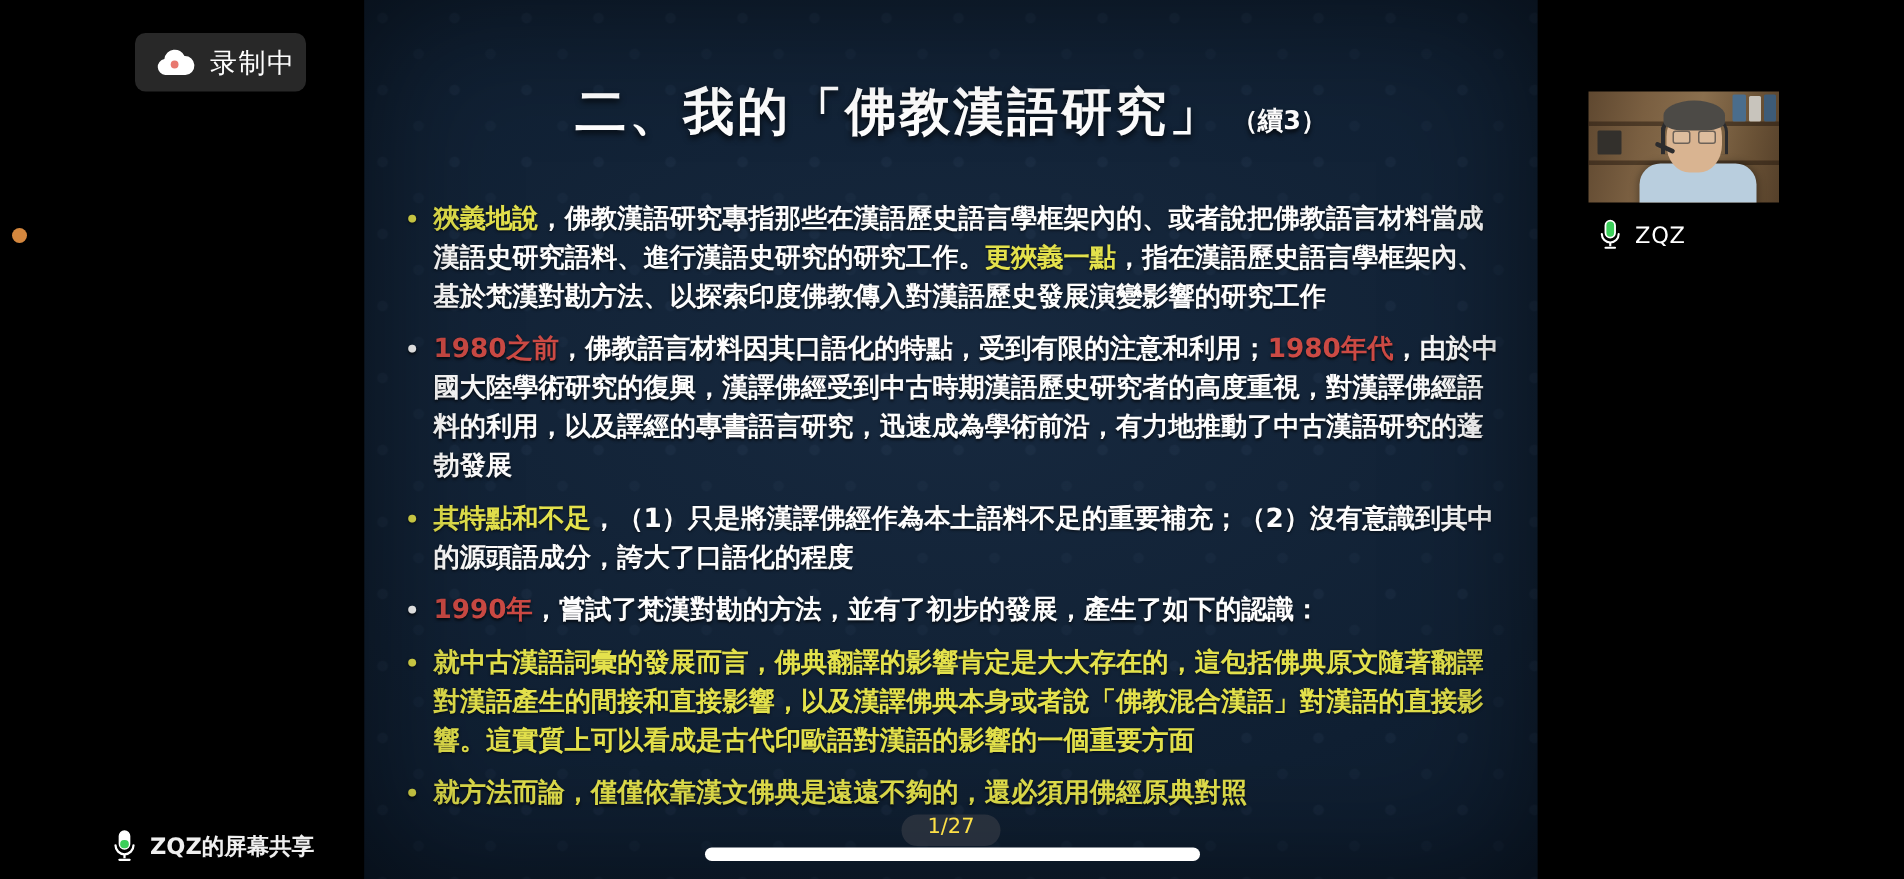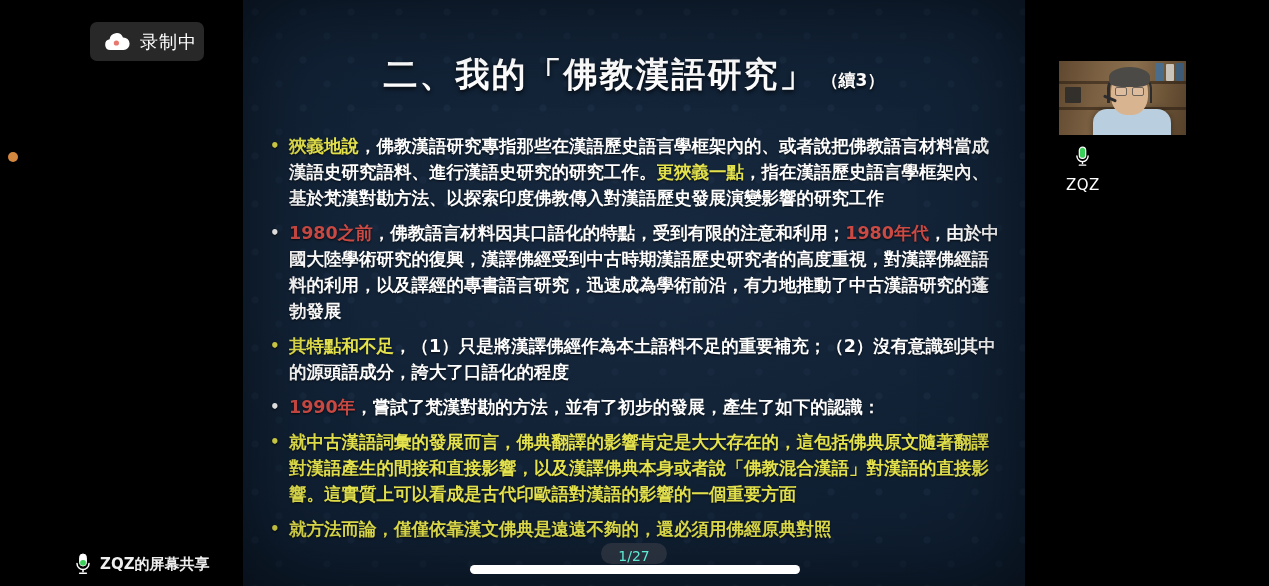--- a/index.html
+++ b/index.html
@@ -39,22 +39,22 @@
   .bullets li { position:relative; padding-left:21px; margin-bottom:9px;
     font-size:17.5px; line-height:26px; font-weight:bold;
     text-shadow:0 1px 2px rgba(0,0,0,.7); }
   .bullets .marker { position:absolute; left:2px; top:0; font-size:15px; }
   .c-white { color:#fdfdfd; }
   .c-yellow { color:#e3e14c; }
   .c-red { color:#cc4a44; }
 
   
   .page-pill { position:absolute; left:601px; top:543px; width:66px; height:21px;
-    background:rgba(45,52,64,.85); border-radius:11px; color:#5eead4; font-size:14px;
-    display:flex; align-items:flex-end; justify-content:center; }
+    background:rgba(45,52,64,.85); border-radius:11px; color:#fde047; font-size:14px;
+    display:flex; align-items:flex-start; justify-content:center; }
   .scrollbar { position:absolute; left:470px; top:565px; width:330px; height:9px;
     background:#fff; border-radius:5px; cursor:pointer; }
 
   
   .thumb { position:absolute; left:1059px; top:61px; width:127px; height:74px;
     overflow:hidden; cursor:pointer;
     background:linear-gradient(100deg,#5f4830 0%,#7a5f41 28%,#8a6f4e 55%,#6a5236 82%,#55402a 100%); }
   .shelf-line { position:absolute; left:0; width:100%; height:3px; background:rgba(40,28,16,.55); }
   .book { position:absolute; border-radius:1px; }
   .person-shirt { position:absolute; left:34px; top:48px; width:78px; height:30px;
@@ -67,21 +67,21 @@
   .person-glasses i { position:absolute; top:0; width:12px; height:9px;
     border:1.5px solid #6d6258; border-radius:2px; background:rgba(255,255,255,.12); }
   .person-glasses i.r { right:0; }
   .headset-band { position:absolute; left:48px; top:12px; width:45px; height:30px;
     border:2px solid #2c2c2e; border-bottom:none; border-radius:50% 50% 0 0;
     border-left-width:3px; }
   .mic-boom { position:absolute; left:44px; top:36px; width:14px; height:3px;
     background:#2c2c2e; border-radius:2px; transform:rotate(24deg); }
 
   .participant-label { position:absolute; left:1066px; top:146px; display:flex;
-    align-items:center; gap:9px;flex-direction:column; }
+    align-items:center; gap:9px; }
   .participant-label .name { color:#fff; font-size:15px; letter-spacing:.5px; }
 
   
   .share-banner { position:absolute; left:75px; top:553px; display:flex;
     align-items:center; gap:9px;font-weight:bold; }
   .share-banner .label { color:#efefef; font-size:15px; }
 </style>
 </head>
 <body>
 

